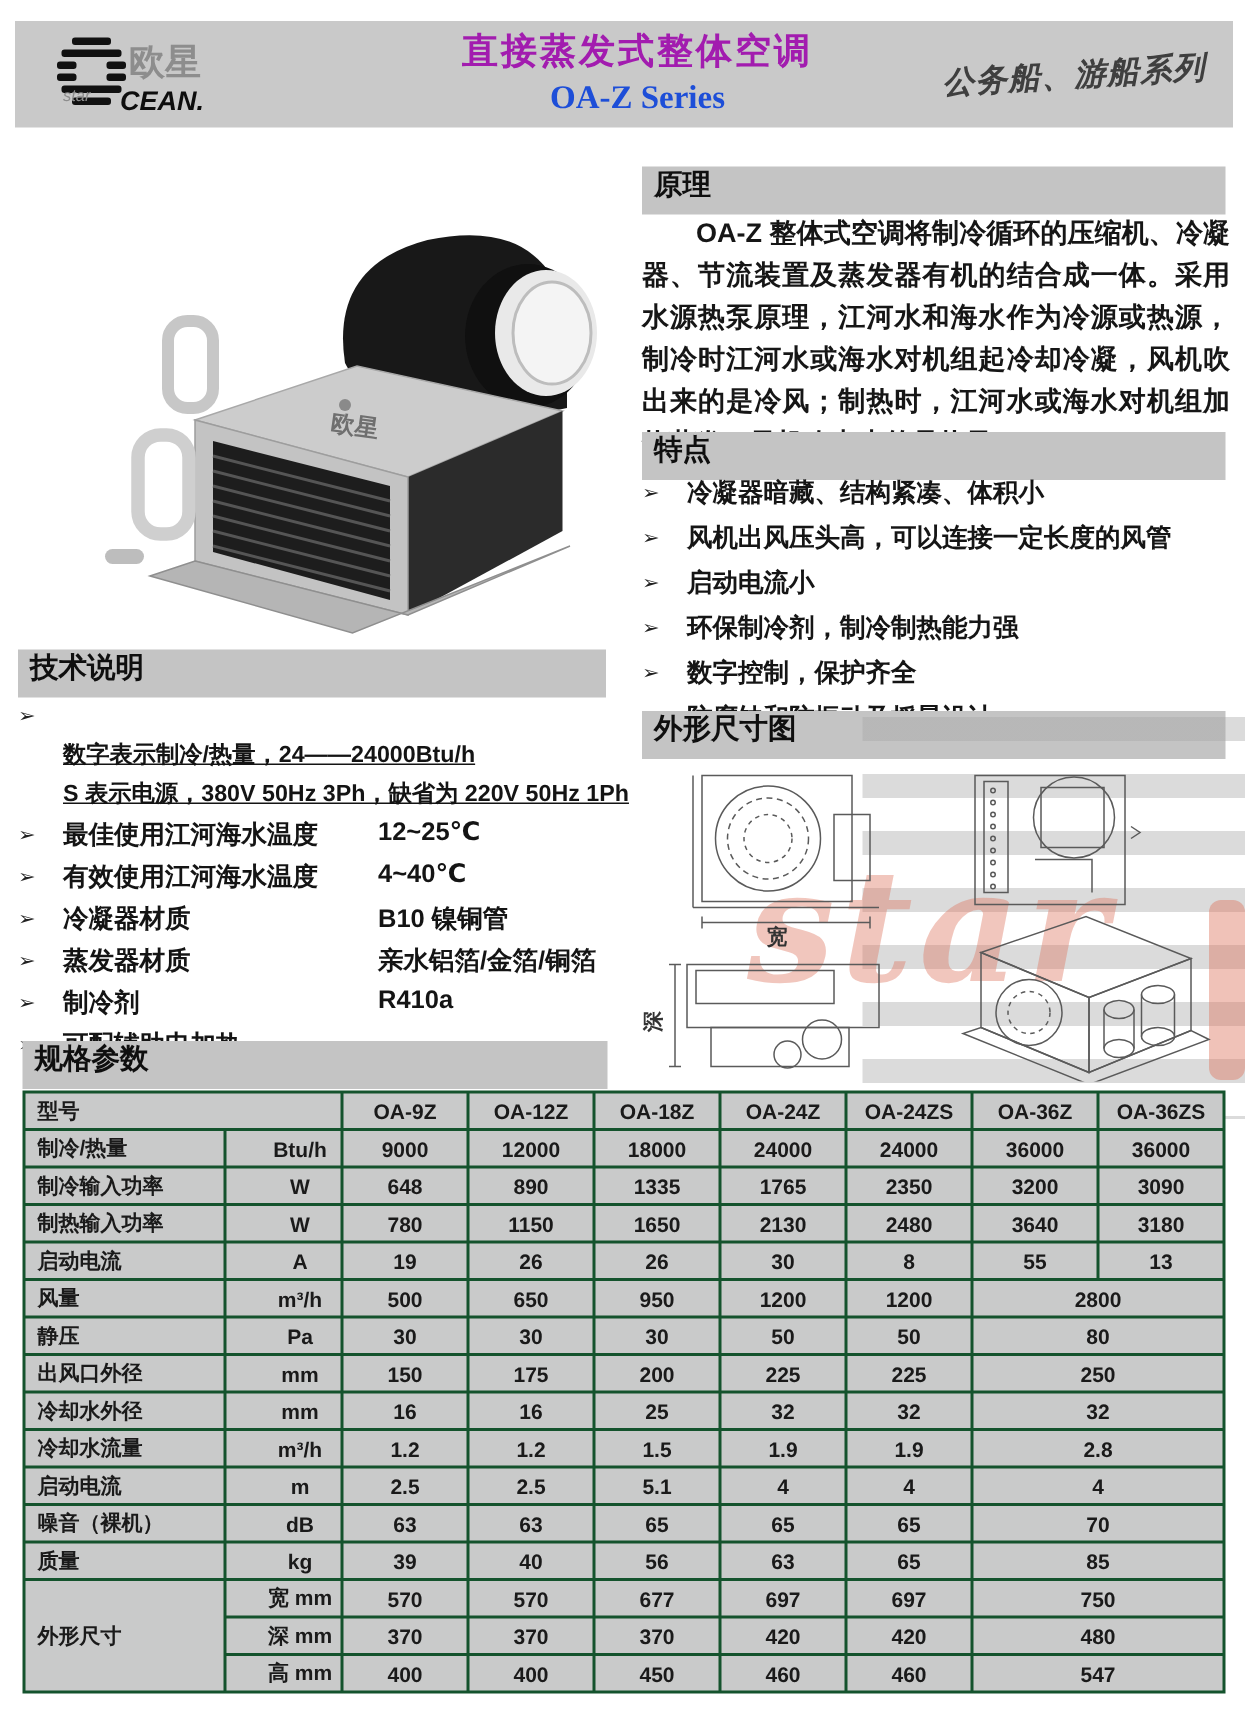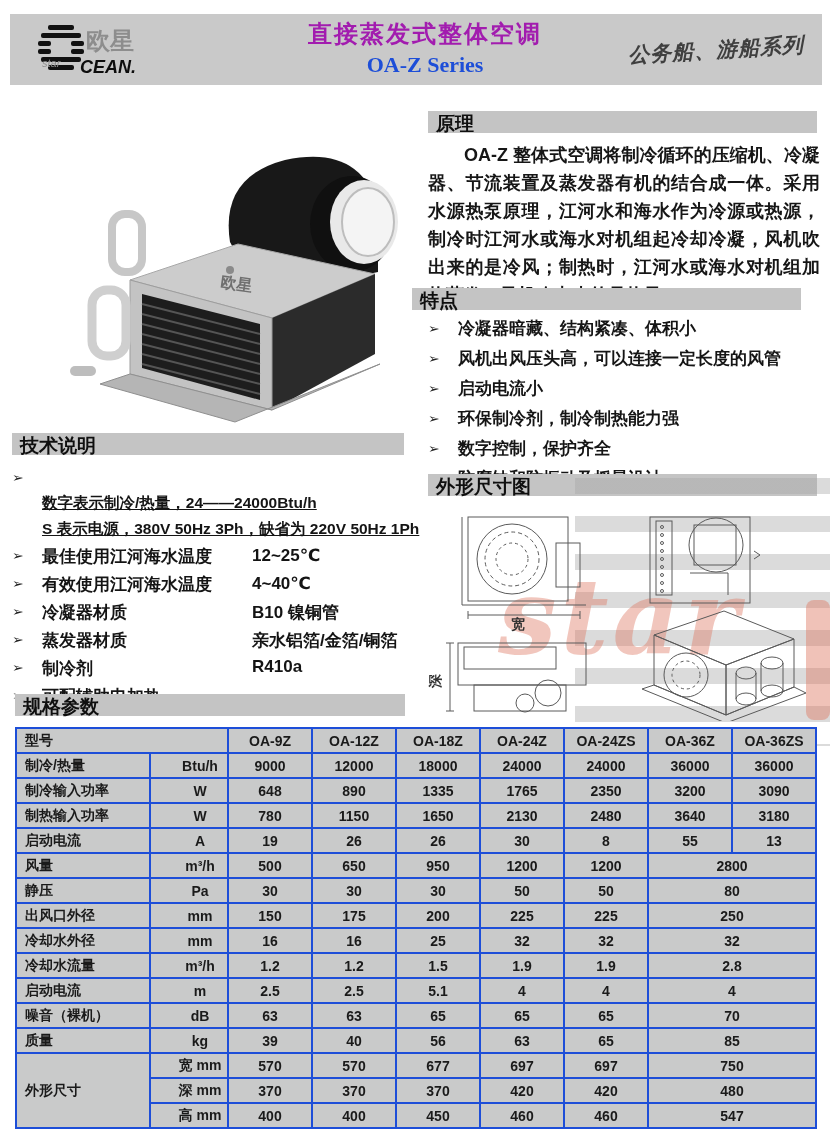--- a/index.html
+++ b/index.html
@@ -10,21 +10,21 @@
   .hdr{position:absolute;left:10px;top:14px;width:812px;height:71px;background:#c9c9c9;}
   .logo{position:absolute;left:24px;top:7px;width:150px;height:58px;}
   .hdr-titles{position:absolute;left:250px;top:4px;width:330px;text-align:center;}
   .title-cn{font-size:24px;font-weight:bold;letter-spacing:2px;color:#a21caf;}
   .title-en{font-size:22px;font-weight:bold;font-family:"Liberation Serif","DejaVu Serif",serif;color:#1d4ed8;margin-top:2px;}
   .series-note{position:absolute;right:18px;top:22px;font-size:21px;font-weight:bold;
         font-family:"DejaVu Serif","Liberation Serif",serif;font-style:italic;color:#3f3f3f;
         transform:rotate(-3.5deg);letter-spacing:1px;}
 
   
-  .secbar{position:absolute;height:22px;background:#c4c4c4;font-size:19px;font-weight:bold;
+  .secbar{position:absolute;height:32px;background:#c4c4c4;font-size:19px;font-weight:bold;
           color:#0f0f0f;line-height:26px;padding-left:8px;box-sizing:border-box;}
 
   
   .photo{position:absolute;left:30px;top:122px;width:375px;height:305px;}
 
   
   .principle-body{position:absolute;left:428px;top:141px;width:392px;font-size:18px;font-weight:600;
           line-height:28px;text-align:justify;text-indent:2em;color:#161616;}
   .feat-list{position:absolute;left:428px;top:317px;width:392px;}
   .feat-item{display:flex;align-items:flex-start;margin-bottom:7px;font-size:17px;font-weight:bold;color:#151515;}
@@ -40,21 +40,21 @@
 
   
   .tech-list{position:absolute;left:12px;top:466px;width:400px;}
   .tech-row{display:flex;align-items:flex-start;margin-bottom:5px;font-size:17px;font-weight:bold;color:#141414;}
   .t-label{flex:0 0 210px;}
   .t-val{flex:1;}
   .tech-sub{padding-left:30px;font-size:15.5px;font-weight:bold;margin-bottom:5px;white-space:nowrap;color:#141414;text-decoration:underline;}
 
   
   .spec-wrap{position:absolute;left:15px;top:727px;width:800px;z-index:3;}
-  table.spec{border-collapse:separate;border-spacing:2px;width:800px;table-layout:fixed;background:#1d4ed8;}
+  table.spec{border-collapse:separate;border-spacing:2px;width:800px;table-layout:fixed;background:#14532d;}
   table.spec td{background:#c9caca;height:21px;font-size:14px;font-weight:bold;color:#1a1a1a;
       text-align:center;vertical-align:middle;padding:1px 2px;overflow:hidden;}
   table.spec td.lbl{text-align:left;padding-left:8px;}
   table.spec td.unit{text-align:center;padding-left:24px;}
 </style>
 </head>
 <body>
 
 <div class="page">
 
@@ -111,21 +111,21 @@
     <rect x="82" y="92" width="30" height="58" rx="13" fill="none" stroke="#c7c7c7" stroke-width="8"></rect>
     <rect x="40" y="244" width="26" height="10" rx="5" fill="#bdbdbd"></rect>
     <circle cx="200" cy="148" r="4" fill="#8a8a8a"></circle>
   </svg>
 
   <div class="secbar" style="left:428px;top:111px;width:389px;">
     <span>原理</span>
   </div>
   <div class="principle-body">OA-Z 整体式空调将制冷循环的压缩机、冷凝器、节流装置及蒸发器有机的结合成一体。采用水源热泵原理，江河水和海水作为冷源或热源，制冷时江河水或海水对机组起冷却冷凝，风机吹出来的是冷风；制热时，江河水或海水对机组加热蒸发，风机吹出来的是热风。</div>
 
-  <div class="secbar" style="left:412px;top:288px;width:389px;">
+  <div class="secbar" style="left:428px;top:288px;width:389px;">
     <span>特点</span>
   </div>
   <div class="feat-list">
     <div class="feat-item">
         <span class="bullet">➢</span>
         <span>冷凝器暗藏、结构紧凑、体积小</span>
       </div>
     <div class="feat-item">
         <span class="bullet">➢</span>
         <span>风机出风压头高，可以连接一定长度的风管</span>

